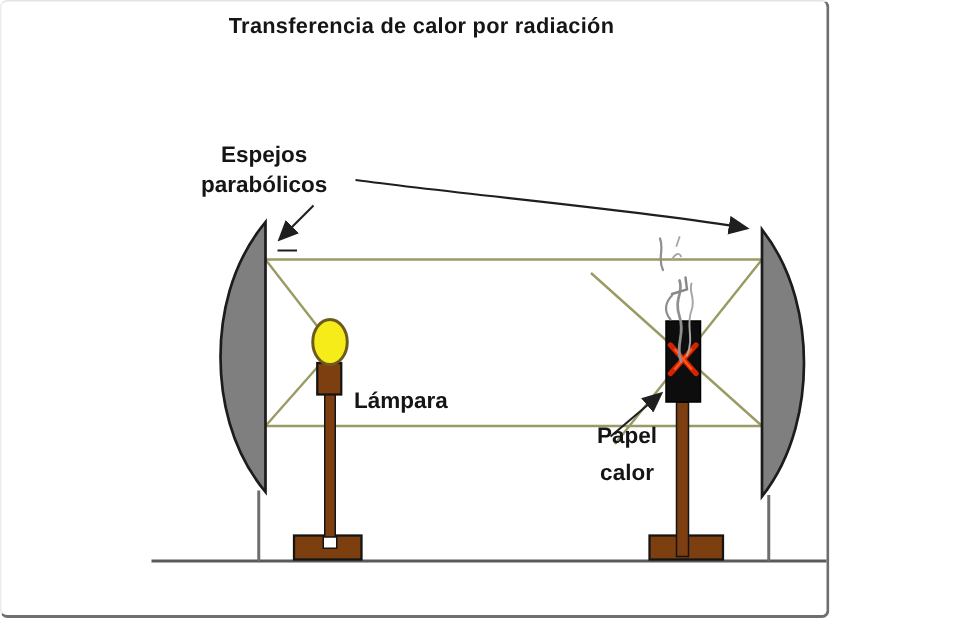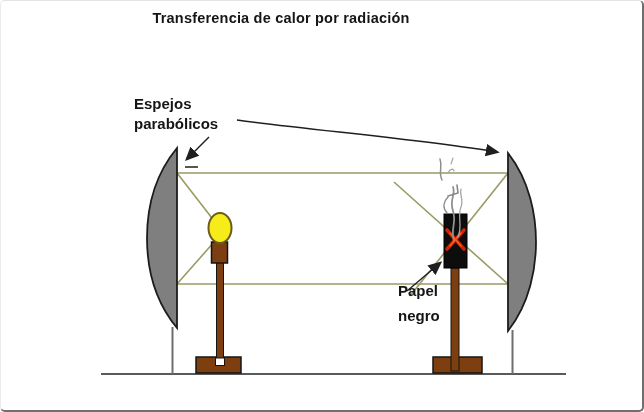--- a/index.html
+++ b/index.html
@@ -2,21 +2,21 @@
 <html style="--ray: #9a9a64; --mirror: #7f7f7f; --mirror-outline: #1c1c1c; --wood: #7d3f10; --wood-outline: #141414; --bulb: #f6ec1a; --bulb-outline: #6d5b1d; --paper: #0d0d0d; --flame: #d42300; --flame-highlight: #ff5a1a; --smoke: #8f8f8f; --smoke-light: #a6a6a6; --arrow: #1f1f1f; --table: #5a5a5a; --stand: #6e6e6e; --frame: #6f6f6f;"><head>
 <meta charset="utf-8">
 <style>
   html, body {
     margin: 0; padding: 0;
     background: #ffffff;
     font-family: "Liberation Sans", sans-serif;
   }
   .frame {
     position: relative;
-    width: 644px; height: 412px;
+    width: 553px; height: 412px;
     box-sizing: border-box;
     background: #ffffff;
     border-top: 1px solid #e3e3e3;
     border-left: 1px solid #ececec;
     border-right: 2px solid var(--frame, #6f6f6f);
     border-bottom: 2px solid var(--frame, #6f6f6f);
     border-radius: 5px;
     overflow: hidden;
   }
   .title {
@@ -26,20 +26,21 @@
     font-size: 14.5px;
     font-weight: 700;
     color: #151515;
     letter-spacing: 0.2px;
   }
   .lbl {
     position: absolute;
     font-weight: 700;
     font-size: 15px;
     color: #151515;
+    text-align: center;
   }
   .lbl span { display: block; }
   .lbl-mirrors { left: 133px; top: 93px; line-height: 20px; }
   .lbl-lamp    { left: 235px; top: 256px; line-height: 22px; }
   .lbl-paper   { left: 357px; top: 277px; line-height: 25px; margin-left: 40px; }
   svg.diagram { position: absolute; left: 0; top: 0; }
 </style>
 </head>
 <body>
 
@@ -111,20 +112,21 @@
   </svg>
 
   <div class="title">Transferencia de calor por radiación</div>
 
   <div class="lbl lbl-mirrors">
     <span>Espejos</span>
     <span>parabólicos</span>
   </div>
 
   <div class="lbl lbl-lamp">
+    <span>Lámpara</span>
   </div>
 
   <div class="lbl lbl-paper">
     <span>Papel</span>
-    <span>negro</span>
+    <span>calor</span>
   </div>
 
 </div>
 
 </body></html>

